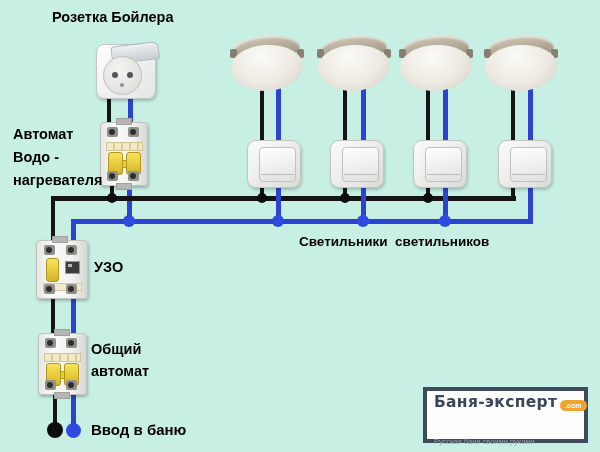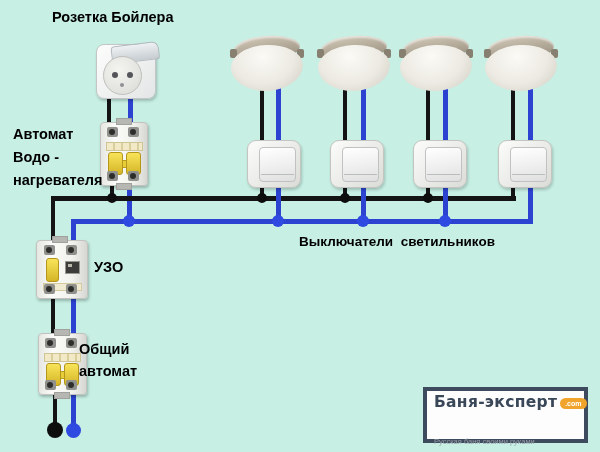--- a/index.html
+++ b/index.html
@@ -112,21 +112,21 @@
   }
   .switch .rocker::after{
     content:"";position:absolute;left:1px;right:1px;bottom:6px;height:1px;background:#bbbcbc;
   }
   
   .logo{
     position:absolute;left:423px;top:387px;width:165px;height:56px;z-index:40;
     background:#fdfdfd;border:4px solid #3e4b5e;box-sizing:border-box;
     padding:2px 6px 0 7px;
   }
-  .logo-row{display:flex;align-items:center;}
+  .logo-row{display:flex;align-items:flex-end;}
   .logo-title{
     font-family:"DejaVu Sans",sans-serif;font-weight:bold;color:#3a4758;
     font-size:15.5px;line-height:18px;letter-spacing:.3px;white-space:nowrap;
   }
   .logo-com{
     background:#f0a42c;color:#fff;font-weight:bold;font-size:7px;line-height:7px;
     padding:2px 5px;border-radius:8px;margin-left:3px;margin-top:2px;
   }
   .logo-tag{color:#97a0a8;font-size:7.5px;line-height:1.55;margin-top:2px;white-space:pre-wrap;}
 </style>
@@ -264,24 +264,25 @@
     <div class="rocker"></div>
   </div>
   <div class="device switch" style="left:498px;top:140px;">
     <div class="rocker"></div>
   </div>
 
   <div class="lbl" style="left:52px;top:6px;">Розетка Бойлера</div>
   <div class="lbl" style="left:13px;top:123px;">Автомат
 Водо -
 нагревателя</div>
-  <div class="lbl" style="left:299px;top:230px;font-size:13.5px;">Выключатели  светильников</div>
+  <div class="lbl" style="left:299px;top:230px;font-size:13.5px;">Светильники  светильников</div>
   <div class="lbl" style="left:94px;top:256px;">УЗО</div>
-  <div class="lbl" style="left:79px;top:338px;line-height:22px;">Общий
+  <div class="lbl" style="left:91px;top:338px;line-height:22px;">Общий
 автомат</div>
+  <div class="lbl" style="left:91px;top:418px;font-size:15px;">Ввод в баню</div>
 
   <div class="logo">
     <div class="logo-row">
       <span class="logo-title">Баня-эксперт</span>
       <span class="logo-com">.com</span>
     </div>
     <div class="logo-tag">
       <div>Русская баня своими руками</div>
       
     </div>

